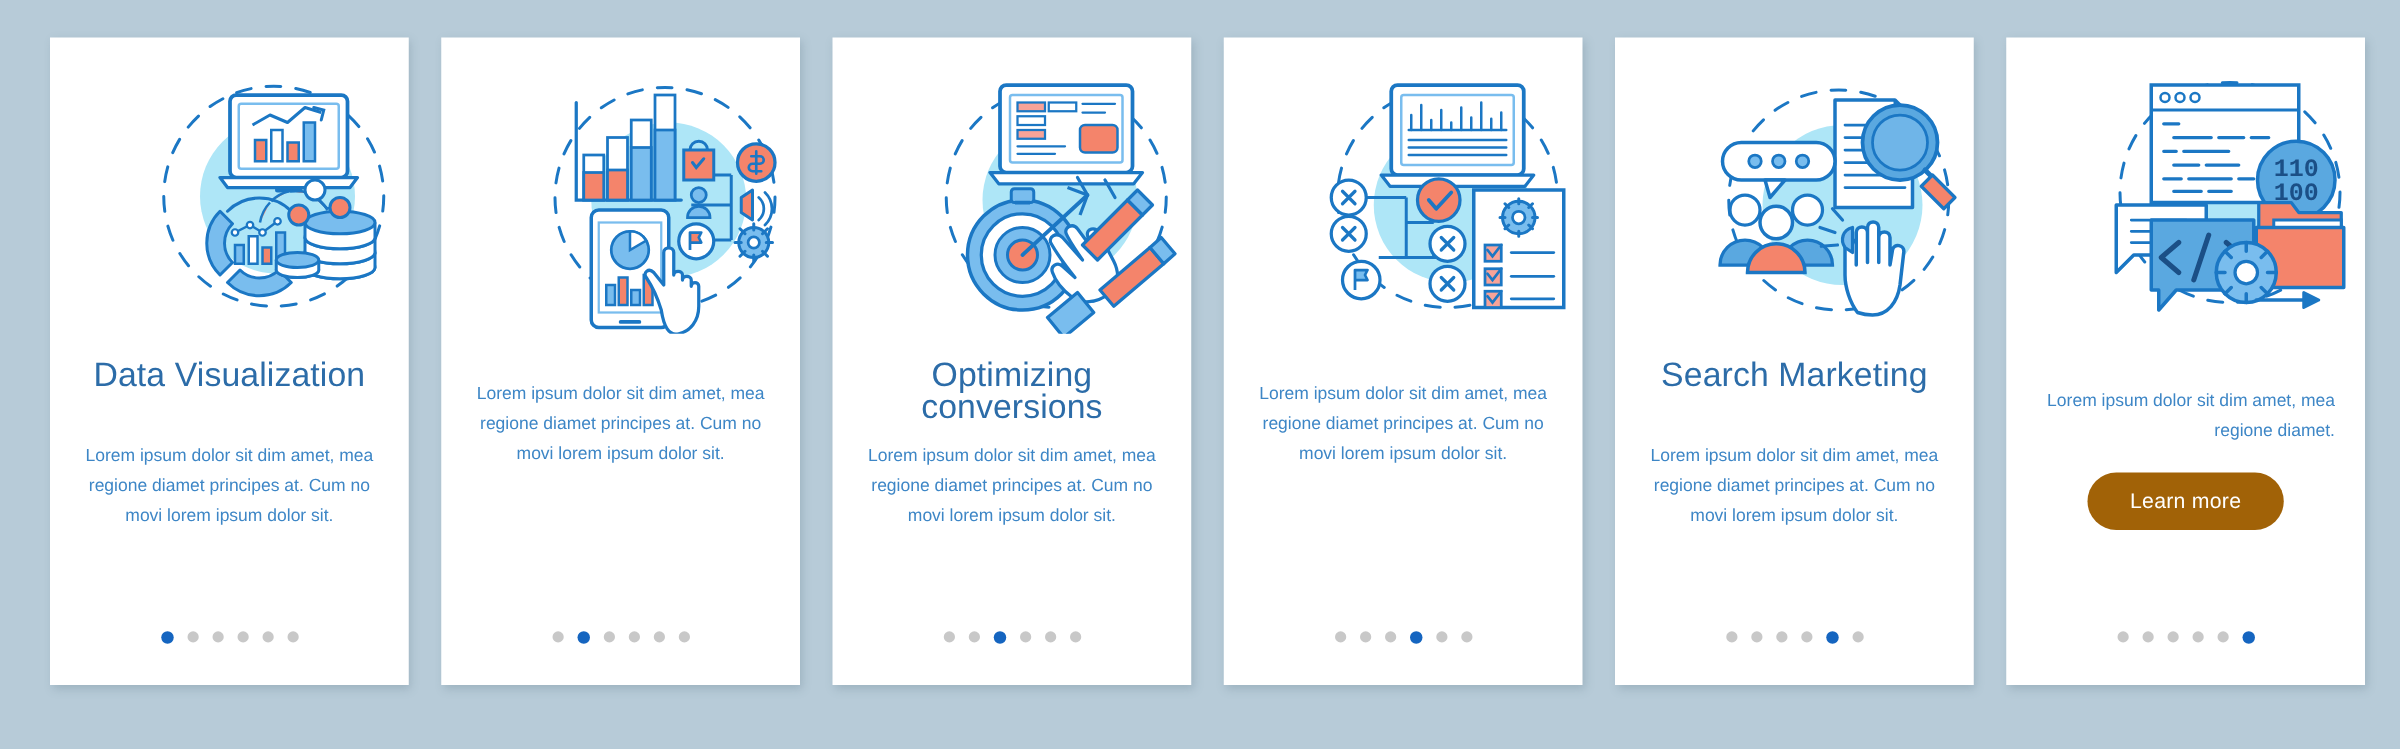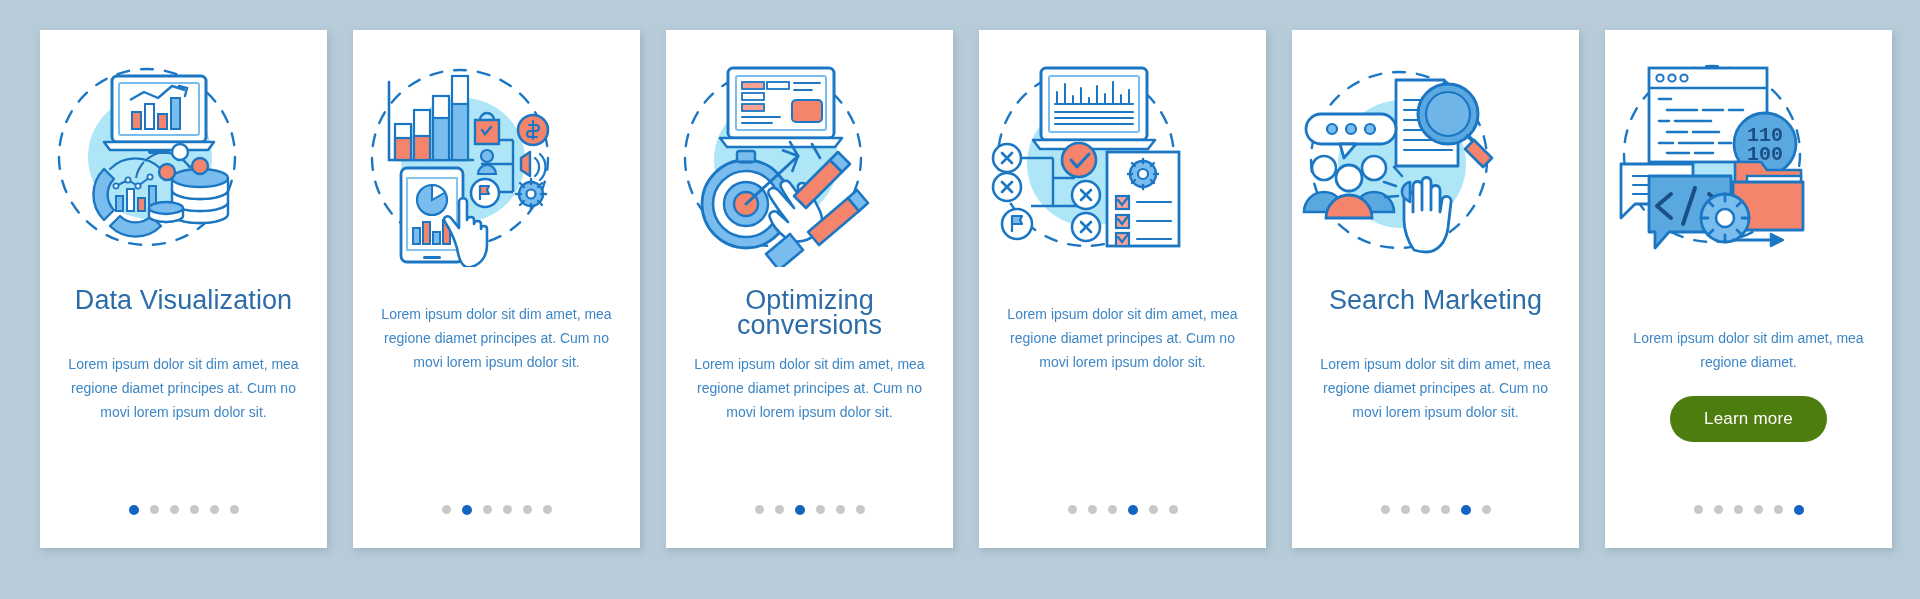--- a/index.html
+++ b/index.html
@@ -30,21 +30,21 @@
     box-sizing:border-box;
     padding:0;
     flex:0 0 auto;
     position:relative;
   }
   .art{
     width:100%;
     height:258px;
     display:flex;
     align-items:center;
-    justify-content:flex-start;
+    justify-content:flex-end;
     padding-top:0;
     box-sizing:border-box;
   }
   .art svg{display:block;}
   .title{
     color:#2c6ca8;
     font-size:27px;
     line-height:25px;
     font-weight:400;
     text-align:center;
@@ -59,24 +59,24 @@
   .title.two-line{line-height:26px;}
   .desc{
     color:#3d86c6;
     font-size:14px;
     line-height:24px;
     text-align:center;
     padding:0 24px;
     margin:14px 0 0 0;
     font-weight:400;
   }
-  .card.cta .desc{margin-top:38px;}
+  .card.cta .desc{margin-top:20px;text-align:right;}
   .btn{
     margin-top:22px;
-    background:#4d7c0f;
+    background:#a16207;
     color:#ffffff;
     border:none;
     border-radius:24px;
     font-size:17px;
     font-family:"Liberation Sans","DejaVu Sans",sans-serif;
     padding:13px 34px;
     cursor:pointer;
     letter-spacing:.2px;
   }
   .dots{

